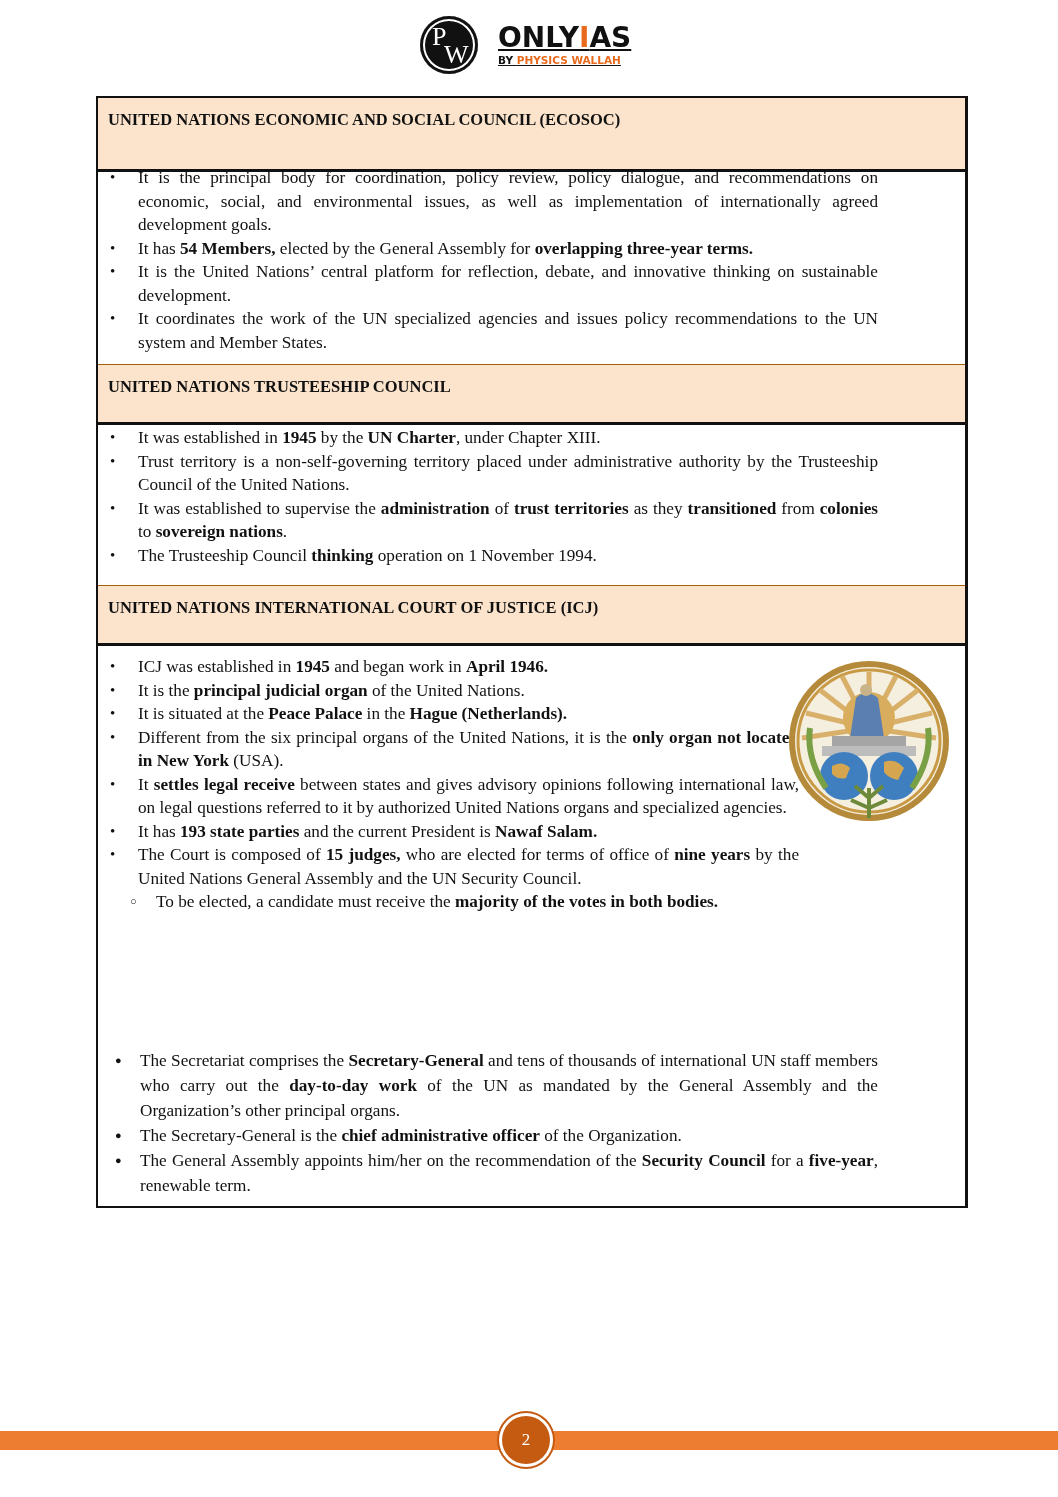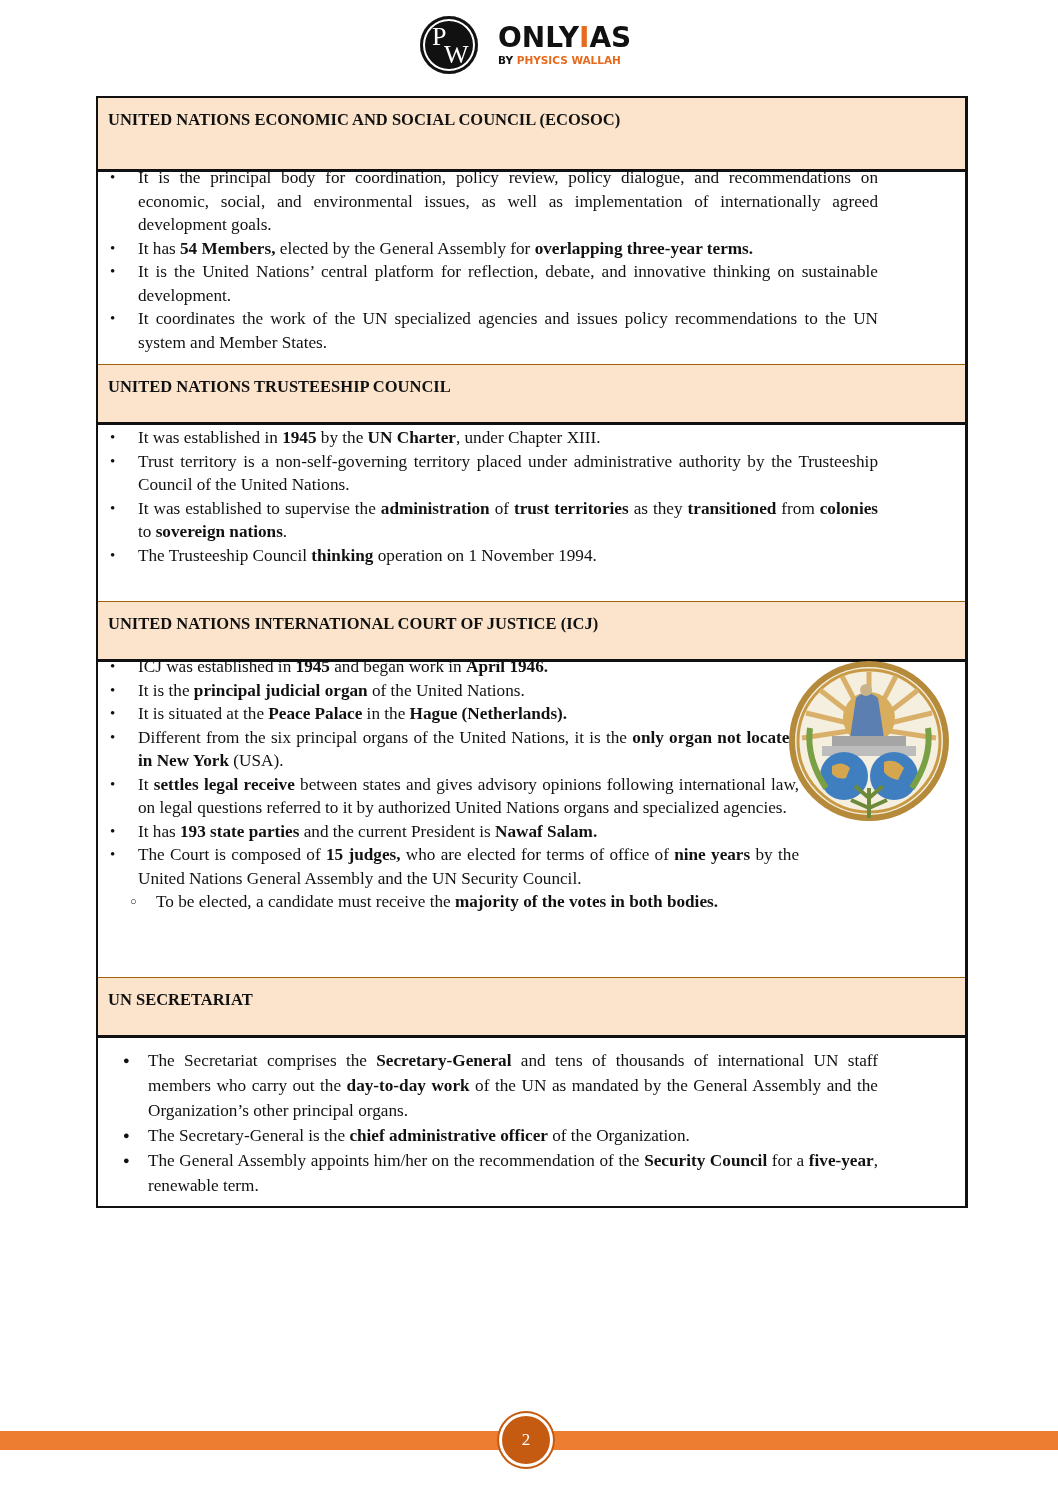--- a/index.html
+++ b/index.html
@@ -14,21 +14,21 @@
   }
   .pw-circle {
     width:58px; height:58px; border-radius:50%; background:#111; position:relative;
     box-shadow: inset 0 0 0 3px #111, inset 0 0 0 5px #fff;
   }
   .pw-circle .p, .pw-circle .w {
     position:absolute; color:#fff; font-family:"Liberation Serif",serif; font-size:26px; line-height:1;
   }
   .pw-circle .p { left:12px; top:8px; }
   .pw-circle .w { left:24px; top:26px; }
-  .brand { margin-left:20px; display:flex; flex-direction:column; line-height:1; }
+  .brand { margin-left:20px; display:flex; flex-direction:column; line-height:1;text-decoration:underline; }
   .brand .name { font-family:"DejaVu Sans","Liberation Sans",sans-serif; font-weight:bold; font-size:28px; letter-spacing:0px; color:#111; }
   .brand .name .i-dot { color:#e86a1c; }
   .brand .sub { font-family:"DejaVu Sans","Liberation Sans",sans-serif; font-weight:bold; font-size:10.5px; margin-top:3px; color:#e86a1c; }
   .brand .sub .by { color:#111; }
 
   .sheet {
     position:absolute; left:96px; top:96px; width:867px; height:1108px;
     border:2px solid #111; border-right-width:3px; box-sizing:content-box;
   }
   .sec-head {
@@ -42,21 +42,21 @@
   ul.bl li {
     position:relative; padding-left:40px; padding-right:8px;
     font-family:"Liberation Serif","DejaVu Serif",serif; font-size:17.2px; line-height:23.5px;
     text-align:justify;
   }
   ul.bl li::before {
     content:"•"; position:absolute; left:12px; top:0; font-size:15px;
   }
   ul.bl li.sub { padding-left:58px; }
   ul.bl li.sub::before { content:"○"; left:32px; font-size:11px; }
-  ul.bl.sec li { line-height:25px; padding-left:42px;margin-left:8px; }
+  ul.bl.sec li { line-height:25px; padding-left:42px; }
   ul.bl.sec li::before { content:"●"; font-size:11px; left:17px; }
   b { font-weight:bold; }
 
   .icj-list li.narrow { padding-right:87px; }
   .emblem {
     position:absolute; left:786px; top:658px; width:166px; height:166px;
   }
   .footer-bar {
     position:absolute; left:0; top:1431px; width:1058px; height:19px; background:#ed7d31;
   }
@@ -96,35 +96,34 @@
   <div class="sec-head" style="top:266px;height:61px;">UNITED NATIONS TRUSTEESHIP COUNCIL</div>
   <div class="sec-body" style="top:328px;">
     <ul class="bl">
         <li><span>It was established in </span><b>1945</b><span> by the </span><b>UN Charter</b><span>, under Chapter XIII.</span></li>
         <li><span>Trust territory is a non-self-governing territory placed under administrative authority by the Trusteeship Council of the United Nations.</span></li>
         <li><span>It was established to supervise the </span><b>administration</b><span> of </span><b>trust territories</b><span> as they </span><b>transitioned</b><span> from </span><b>colonies</b><span> to </span><b>sovereign nations</b><span>.</span></li>
         <li><span>The Trusteeship Council </span><b>thinking</b><span> operation on 1 November 1994.</span></li>
       </ul>
   </div>
 
-  <div class="sec-head" style="top:487px;height:61px;margin-top:16px;">UNITED NATIONS INTERNATIONAL COURT OF JUSTICE (ICJ)</div>
+  <div class="sec-head" style="top:487px;height:61px;">UNITED NATIONS INTERNATIONAL COURT OF JUSTICE (ICJ)</div>
   <div class="sec-body" style="top:557px;">
     <ul class="bl icj-list">
         <li><span>ICJ was established in </span><b>1945</b><span> and began work in </span><b>April 1946.</b></li>
         <li><span>It is the </span><b>principal judicial organ</b><span> of the United Nations.</span></li>
         <li><span>It is situated at the </span><b>Peace Palace</b><span> in the </span><b>Hague (Netherlands).</b></li>
         <li class="narrow"><span>Different from the six principal organs of the United Nations, it is the </span><b>only organ not located in New York</b><span> (USA).</span></li>
         <li class="narrow"><span>It </span><b>settles legal receive</b><span> between states and gives advisory opinions following international law, on legal questions referred to it by authorized United Nations organs and specialized agencies.</span></li>
         <li class="narrow"><span>It has </span><b>193 state parties</b><span> and the current President is </span><b>Nawaf Salam.</b></li>
         <li class="narrow"><span>The Court is composed of </span><b>15 judges,</b><span> who are elected for terms of office of </span><b>nine years</b><span> by the United Nations General Assembly and the UN Security Council.</span></li>
         <li class="sub"><span>To be elected, a candidate must receive the </span><b>majority of the votes in both bodies.</b></li>
       </ul>
   </div>
 
-  <div class="sec-head" style="top:879px;height:61px;">UN SECRETARIAT</div>
   <div class="sec-body" style="top:950px;">
     <ul class="bl sec">
         <li><span>The Secretariat comprises the </span><b>Secretary-General</b><span> and tens of thousands of international UN staff members who carry out the </span><b>day-to-day work</b><span> of the UN as mandated by the General Assembly and the Organization’s other principal organs.</span></li>
         <li><span>The Secretary-General is the </span><b>chief administrative officer</b><span> of the Organization.</span></li>
         <li><span>The General Assembly appoints him/her on the recommendation of the </span><b>Security Council</b><span> for a </span><b>five-year</b><span>, renewable term.</span></li>
       </ul>
   </div>
 </div>
 
 <svg class="emblem" viewBox="0 0 166 166" aria-label="ICJ emblem">

